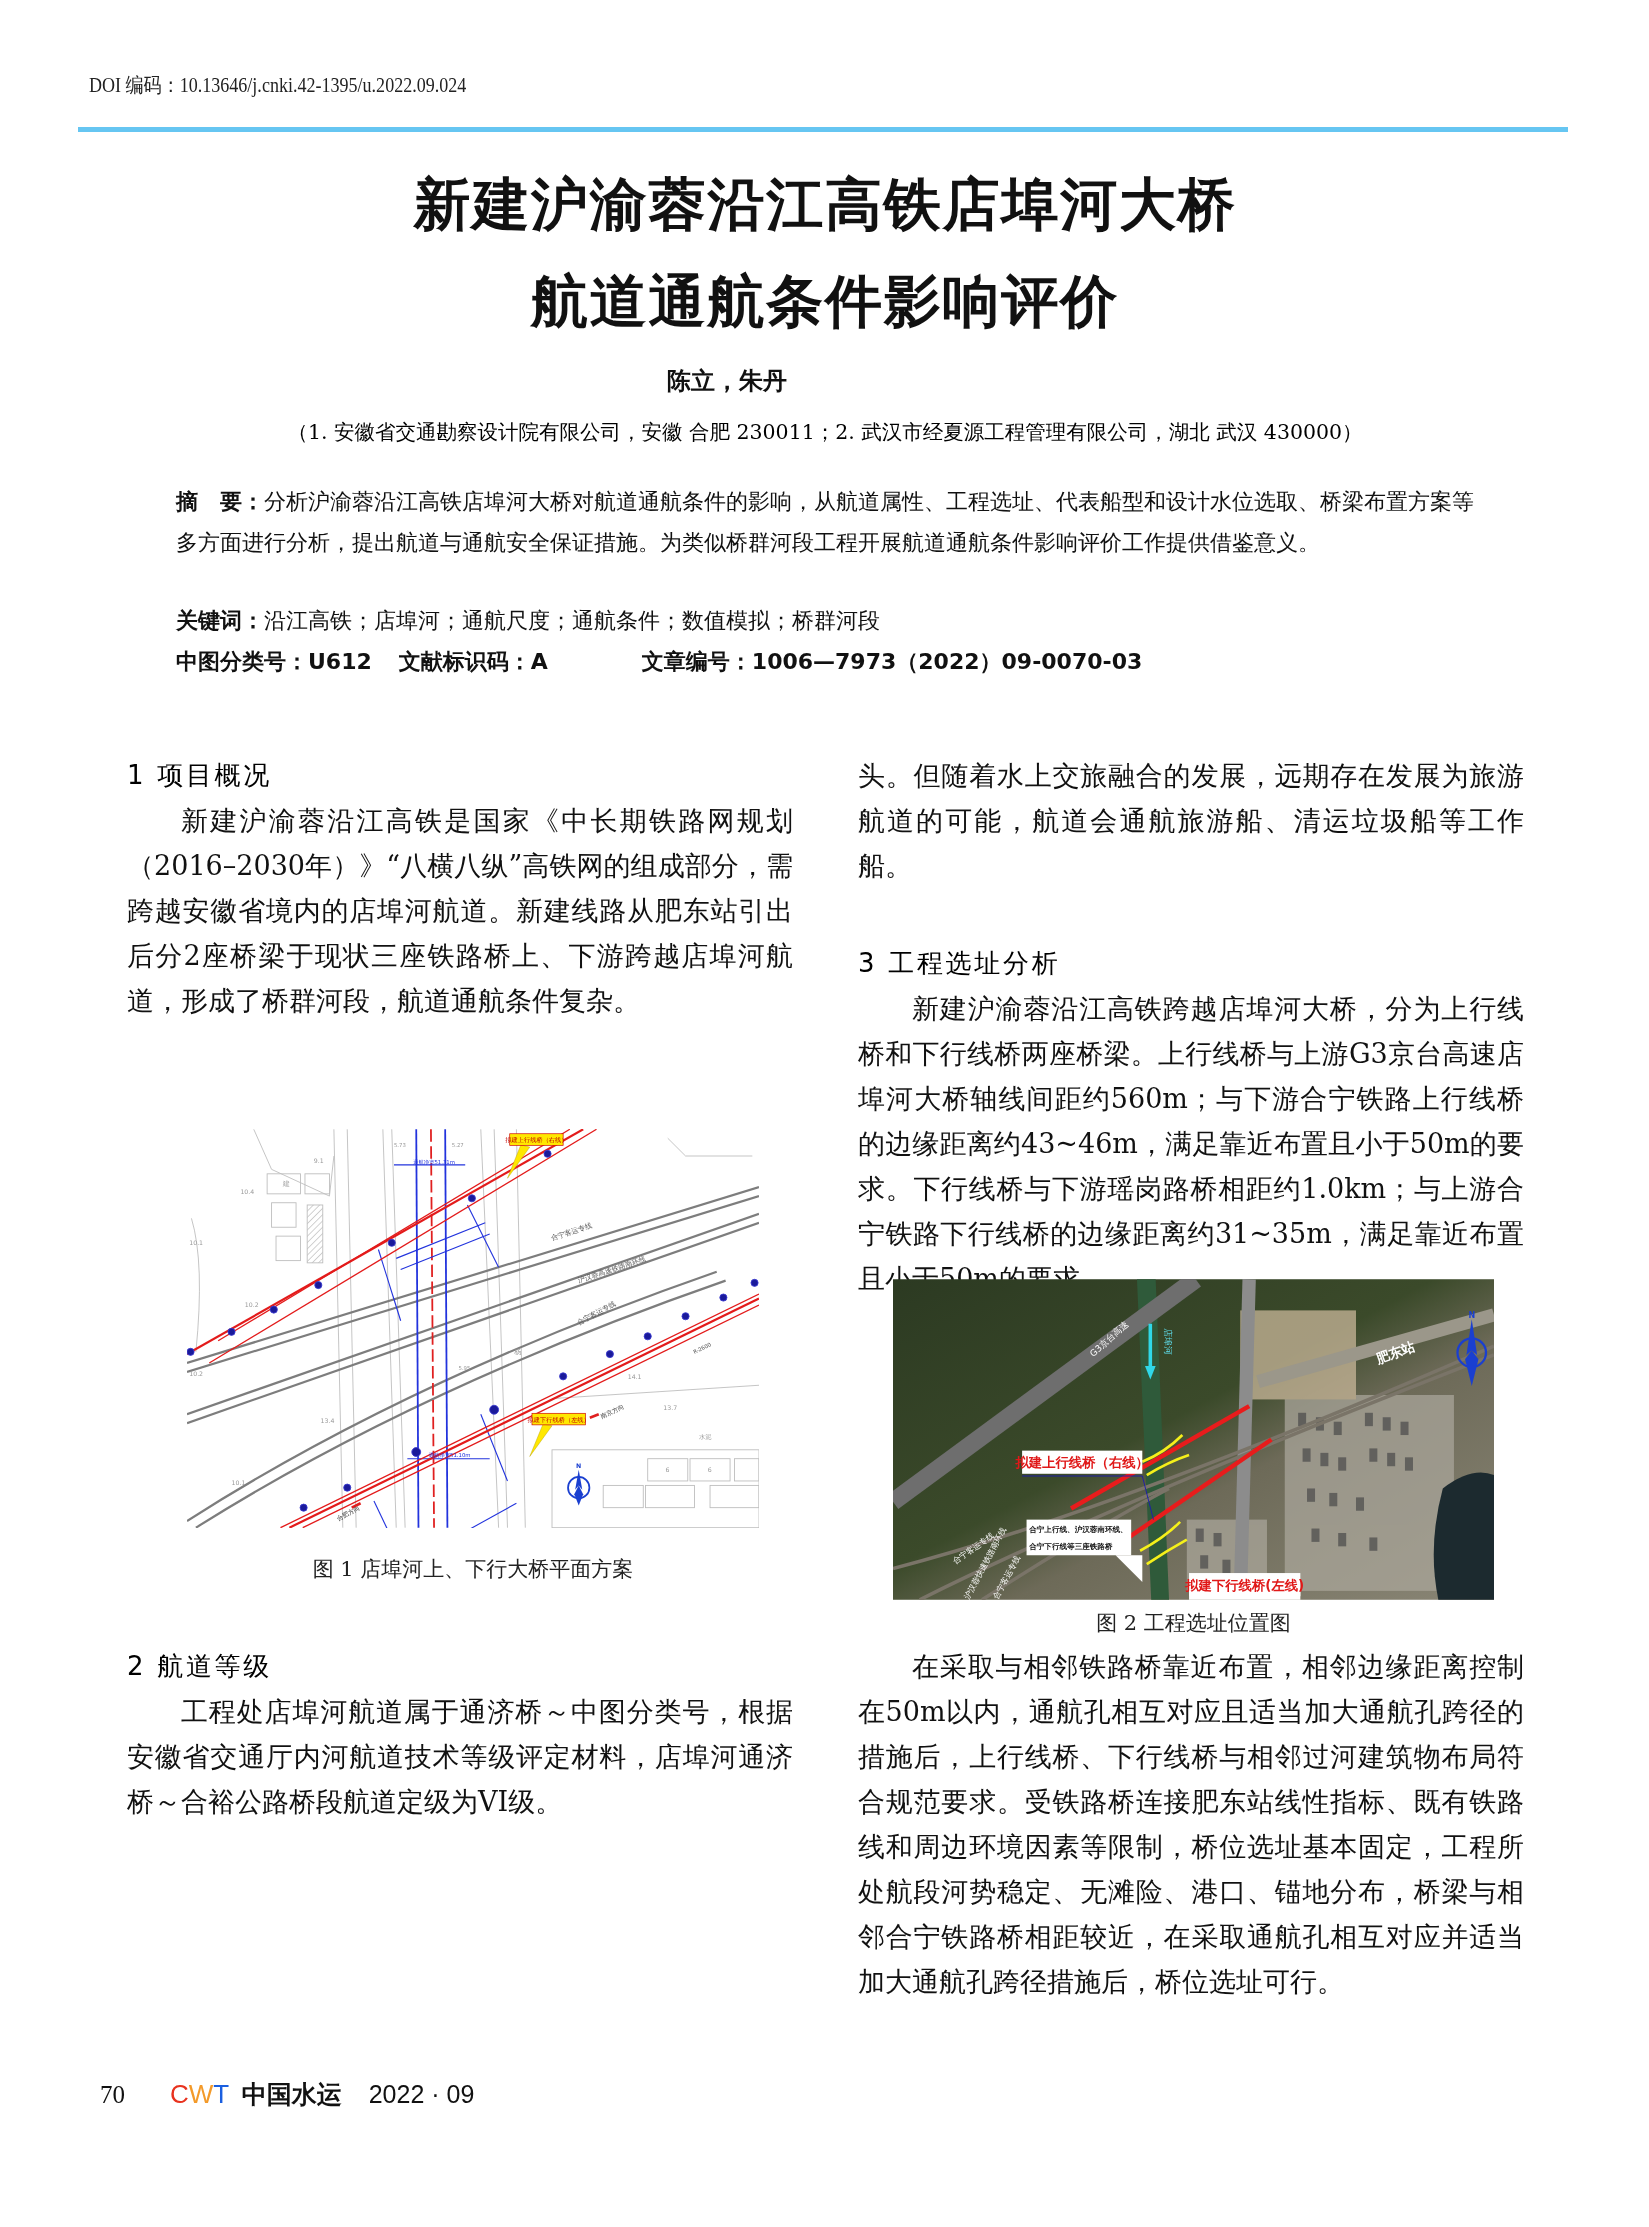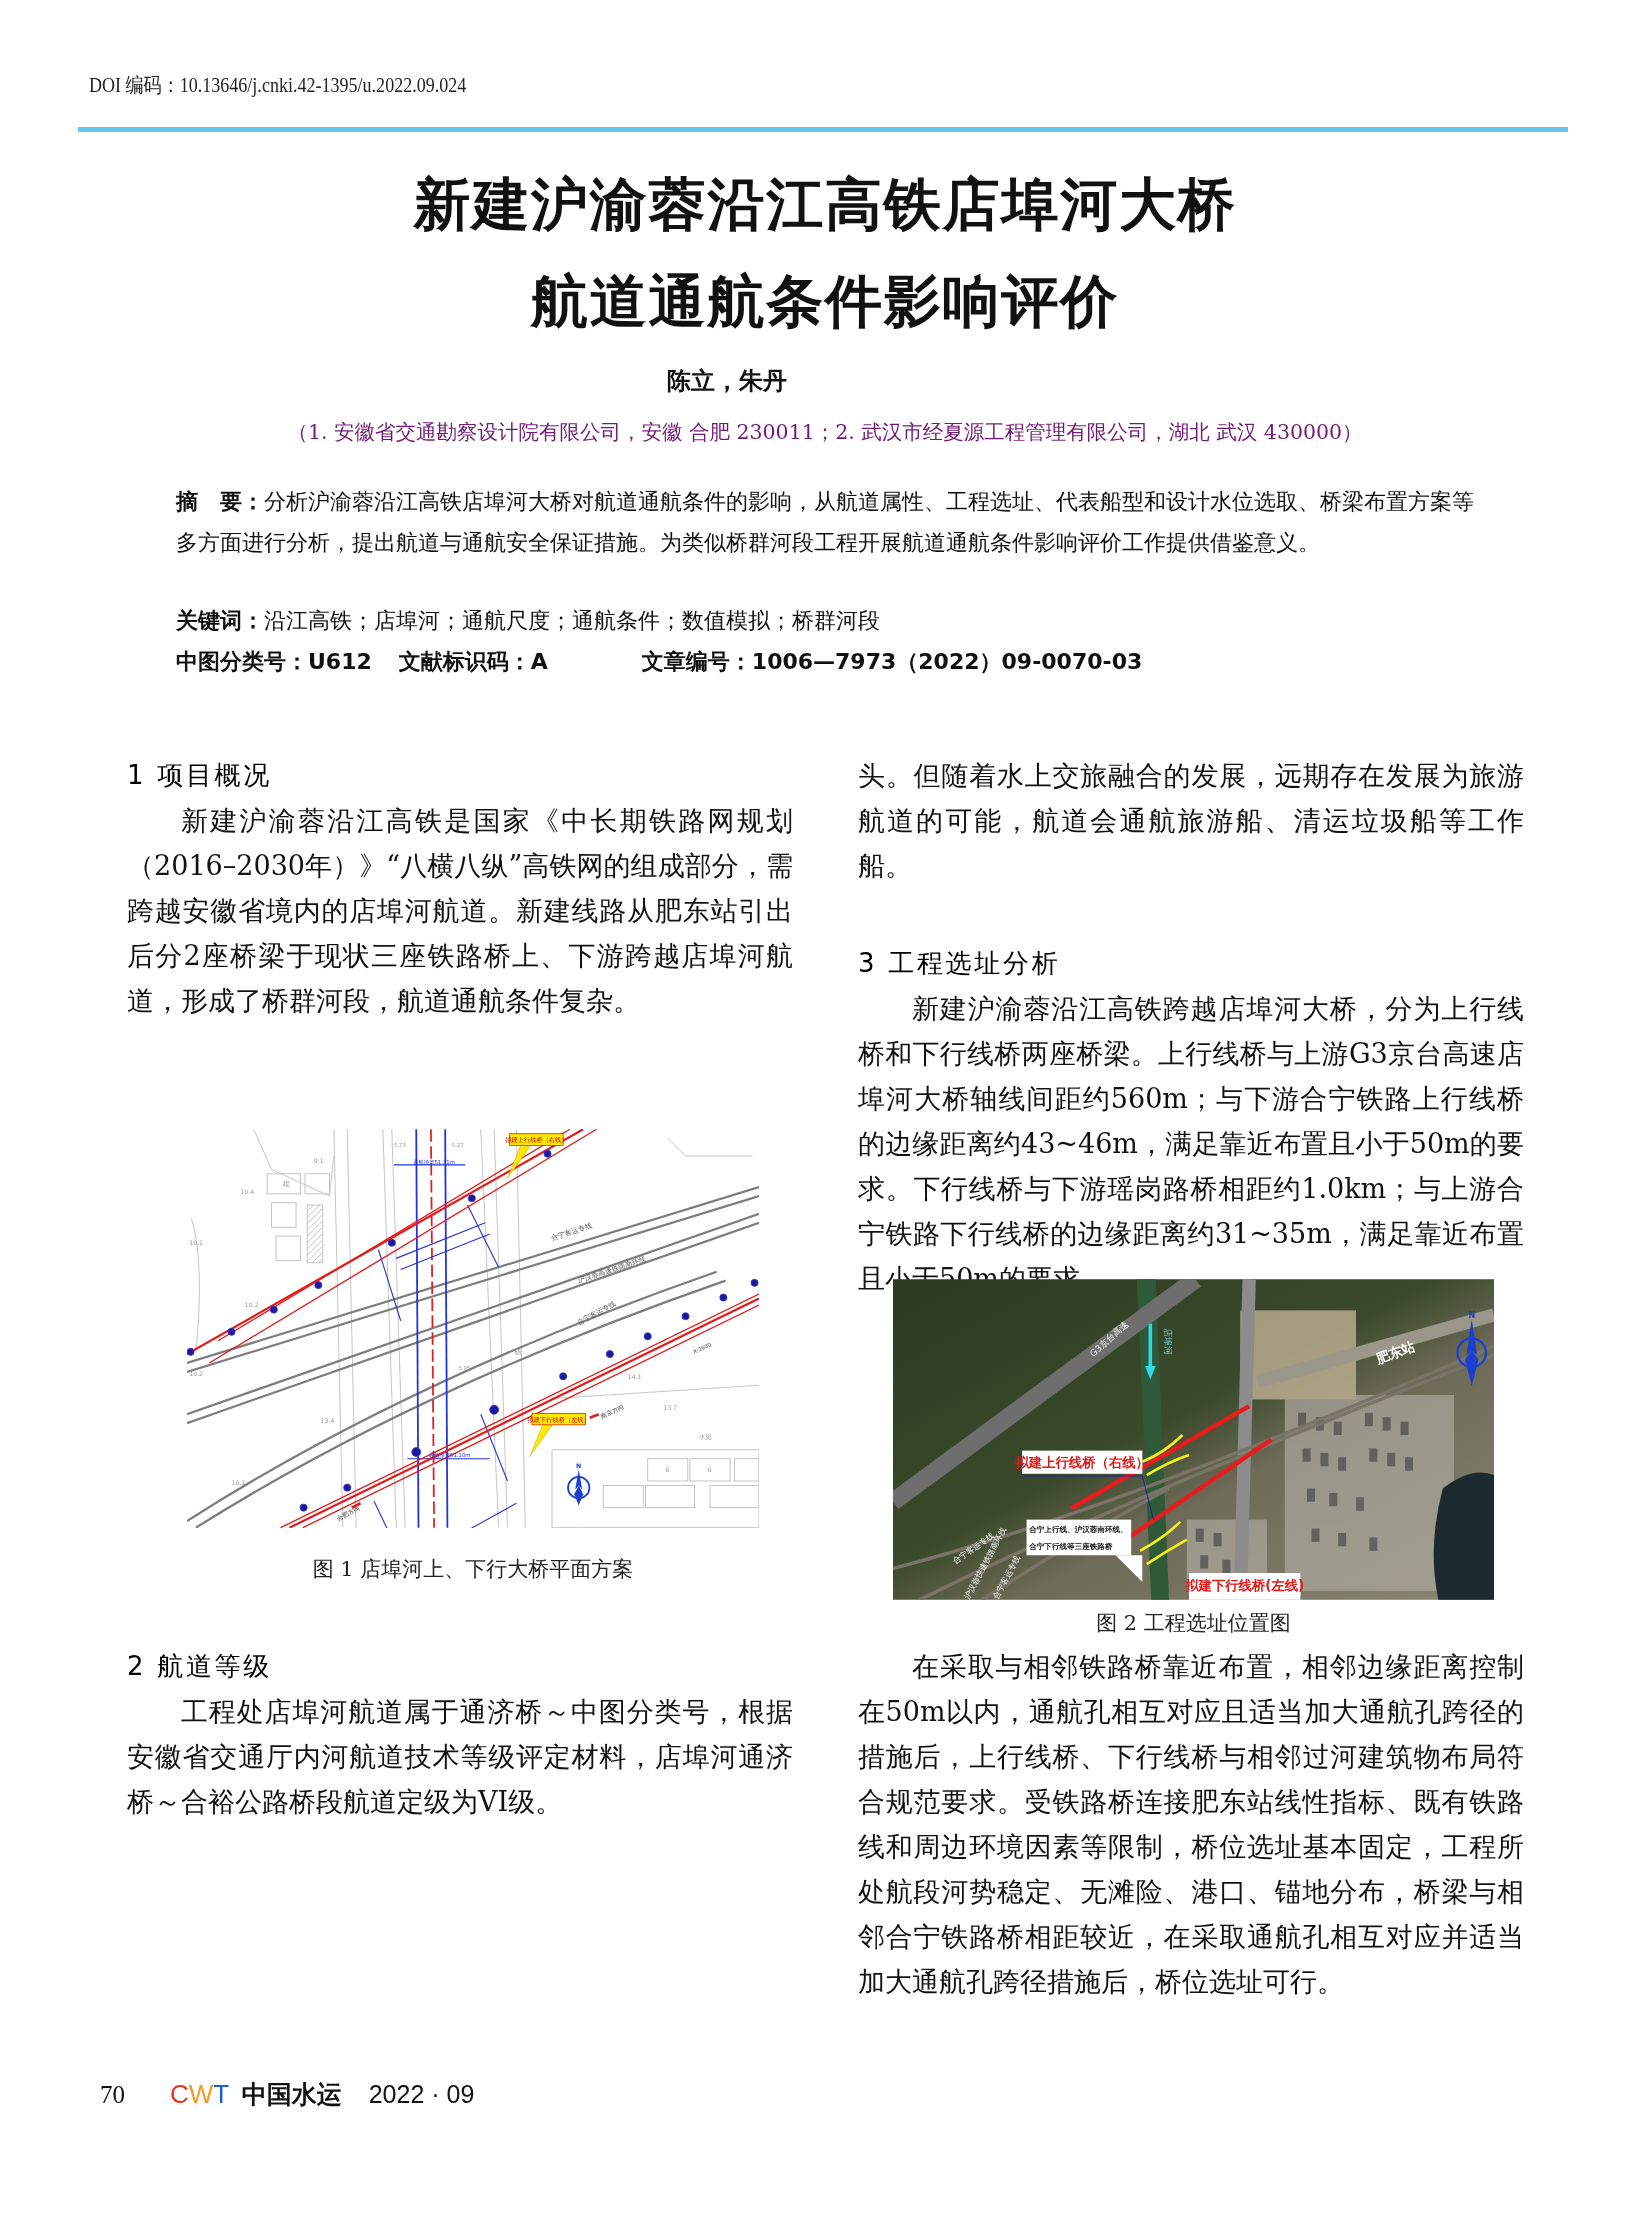--- a/index.html
+++ b/index.html
@@ -2,21 +2,21 @@
 <html style="font-size:7.1px"><head>
 <meta charset="utf-8">
 <style>
   html, body { margin:0; padding:0; background:#fff; }
   body { width:1650px; height:2239px; position:relative; overflow:hidden; font-family:"DejaVu Serif","Liberation Serif",serif; color:#111; }
   .abs { position:absolute; }
   .doi { left:89px; top:71px; font-size:20.5px; font-family:"Liberation Serif","DejaVu Serif",serif; color:#222; transform:scaleX(0.88); transform-origin:left; }
   .rule { left:78px; top:127px; width:1490px; height:5.3px; background:#66c6f2; }
   .title { left:0; width:1650px; text-align:center; font-size:57px; font-weight:bold; font-family:"DejaVu Serif",serif; letter-spacing:1.8px; }
   .authors { left:0; width:1454px; top:365px; text-align:center; font-size:24px; font-weight:bold; font-family:"DejaVu Sans",sans-serif; }
-  .affil { left:0; width:1650px; top:418px; text-align:center; font-size:20.5px; font-family:"DejaVu Serif",serif; color:#701a75; }
+  .affil { left:0; width:1650px; top:418px; text-align:center; font-size:20.5px; font-family:"DejaVu Serif",serif; color:#000000; }
   .abstract { left:176px; width:1301px; top:481px; font-size:22px; line-height:41px; font-family:"DejaVu Serif",serif; }
   .abstract .lbl { font-weight:bold; font-family:"DejaVu Sans",sans-serif; }
   .kw { left:176px; top:606px; font-size:22px; font-family:"DejaVu Serif",serif; }
   .kw .lbl { font-weight:bold; font-family:"DejaVu Sans",sans-serif; }
   .clc { left:176px; top:647px; font-size:22px; font-family:"DejaVu Sans",sans-serif; font-weight:bold; white-space:pre;text-align:right; }
   .clc span { margin-right:27px; }
   .col { font-size:27px; line-height:45px; font-family:"DejaVu Serif",serif; text-align:justify; }
   .col p { margin:0; text-indent:2em; }
   .col h2 { margin:0; font-size:26px; font-weight:normal; font-family:"DejaVu Sans",sans-serif; letter-spacing:2.7px; color:#000000; }
   .left1 { left:127px; top:753px; width:666px; }

